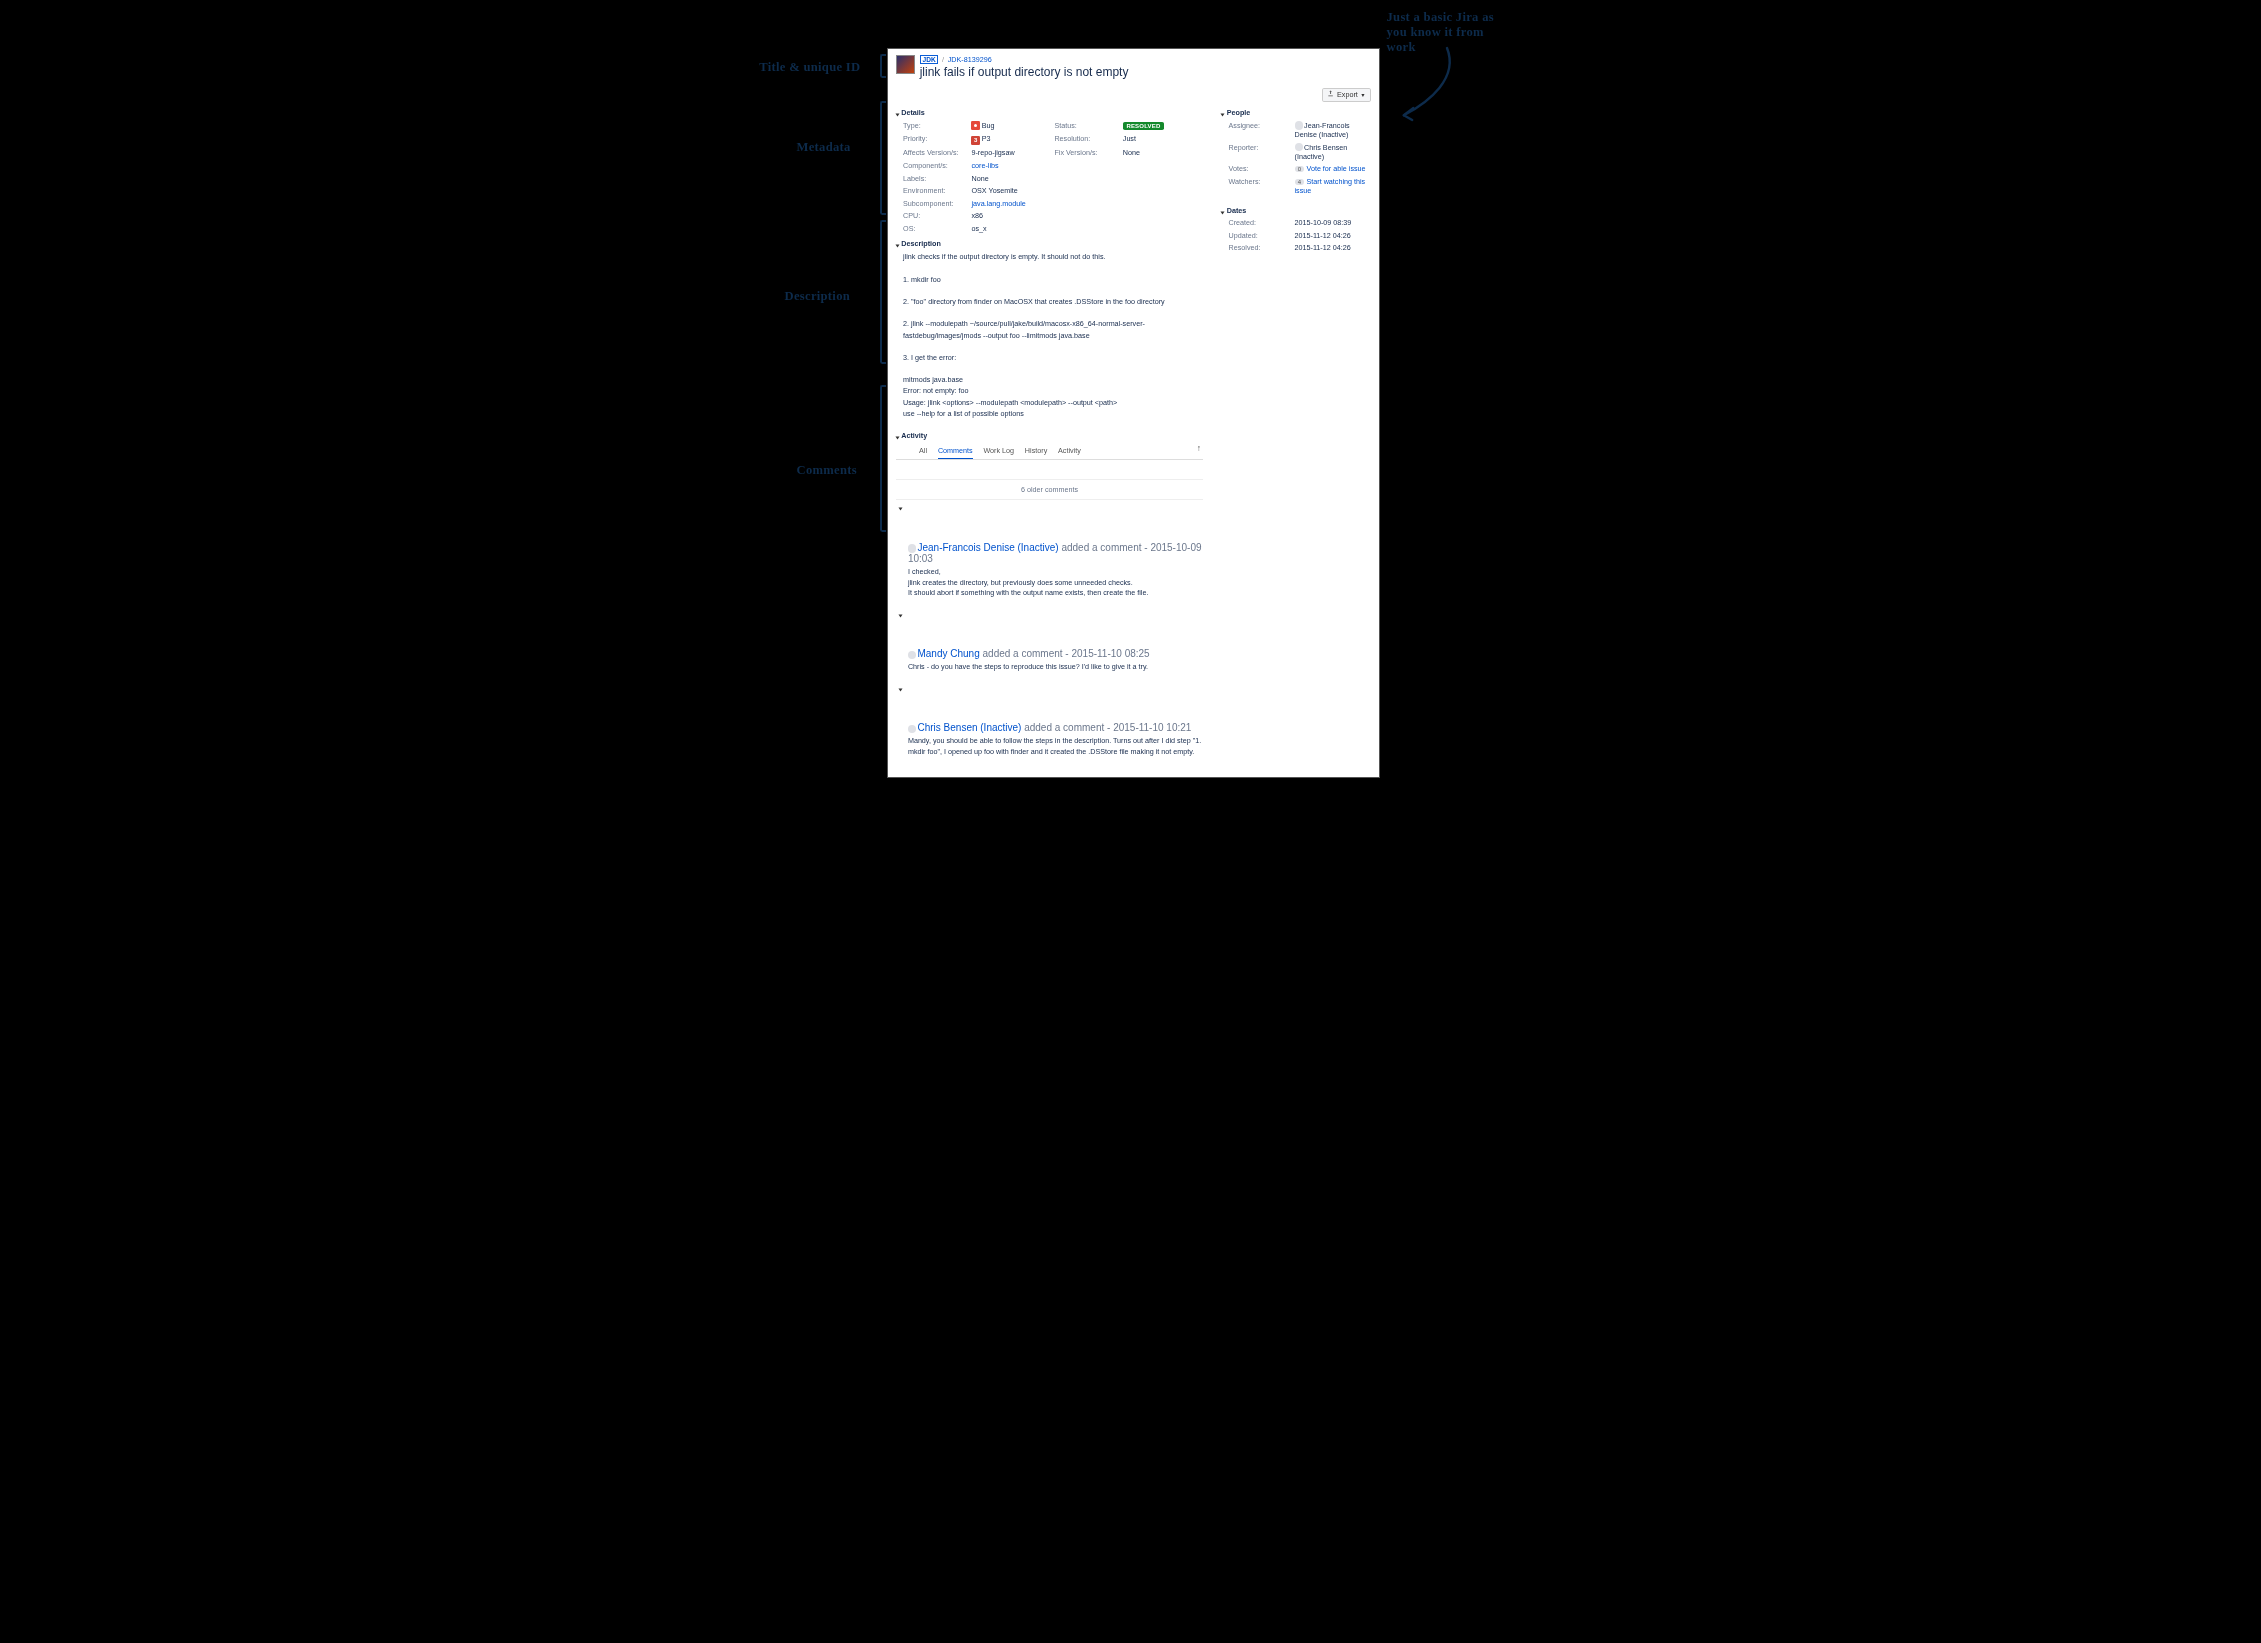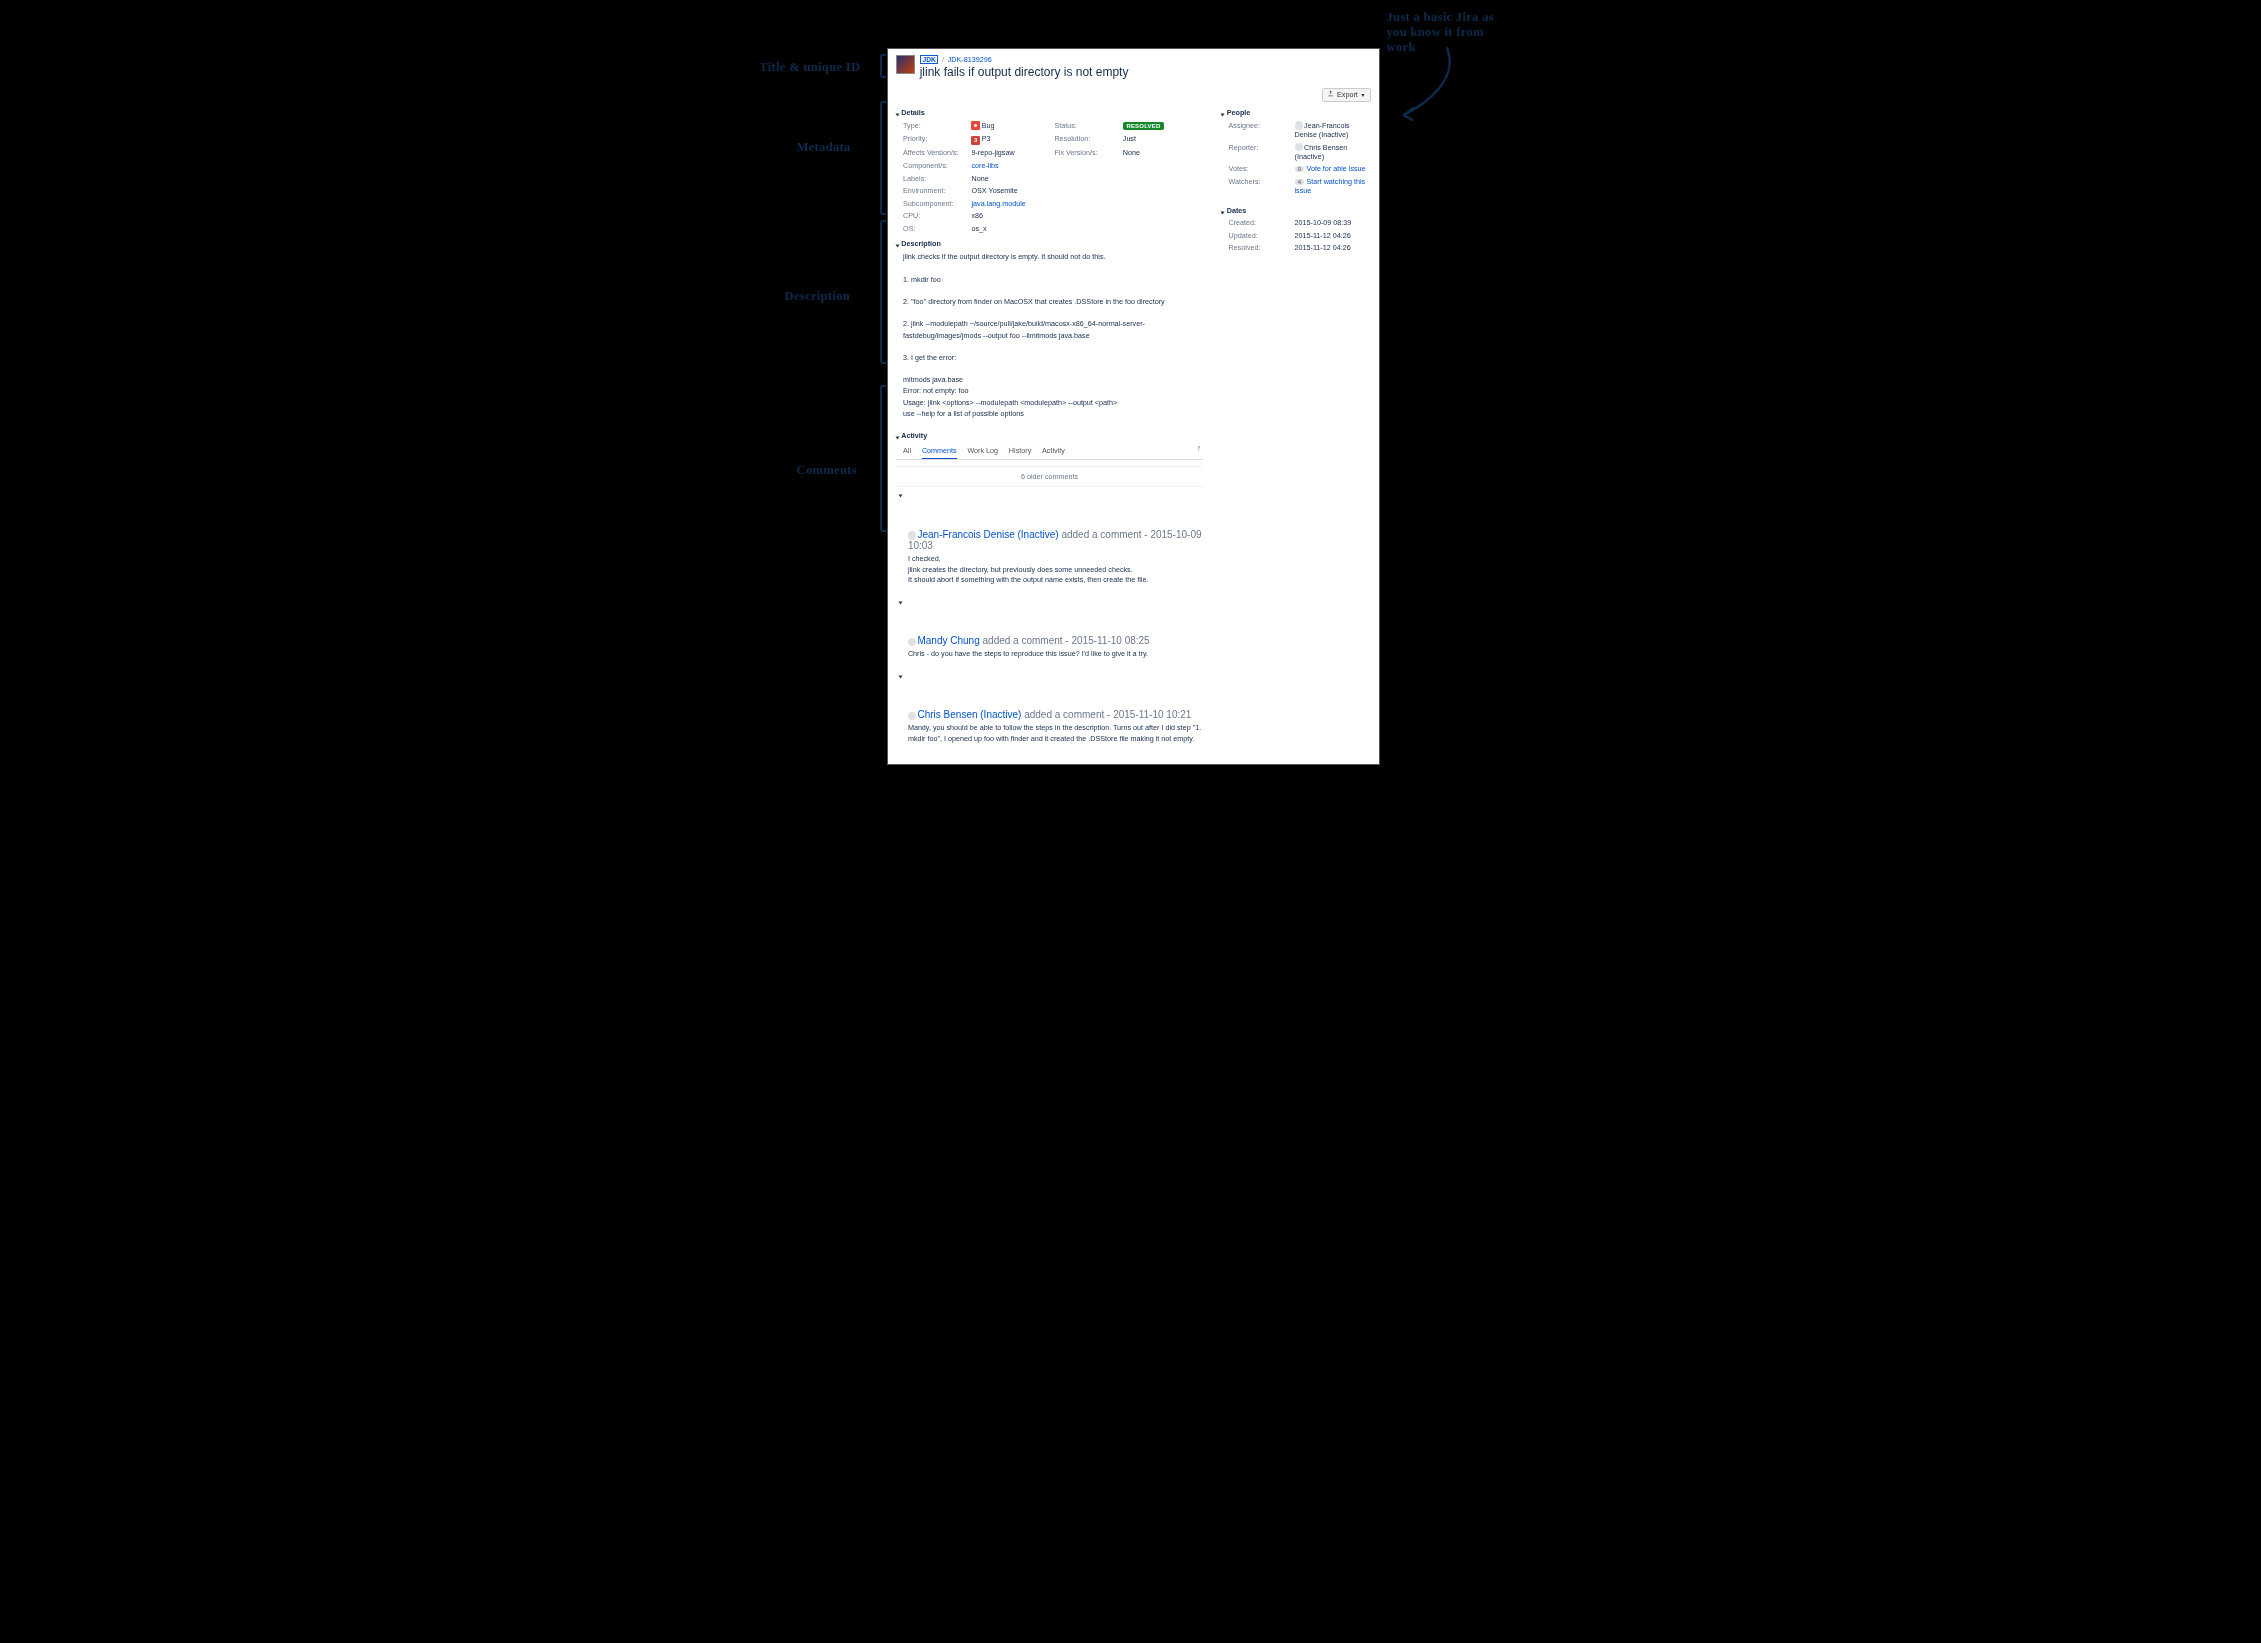--- a/index.html
+++ b/index.html
@@ -158,33 +158,34 @@
   .desc-body {
     padding-left:7.2px; font-size:7.2px; color:#172b4d; line-height:1.55;
     white-space: pre-line;
   }
 
   
   .tabs {
     display:flex; gap:10.8px; padding-left:7.2px;
     border-bottom:0.6px solid #ddd; margin-top:1.2px;
     position: relative;
+    margin-left: 16px;
   }
   .tab { padding:2.4px 0 3.6px 0; color:#555; cursor:pointer; font-size:7.2px;}
   .tab.active { color:#0052cc; border-bottom:1.2px solid #0052cc; margin-bottom:-0.6px;}
   .sort-ic { margin-left:auto; margin-right:2.4px; color:#555; font-size:8.4px; cursor:pointer;}
   .tabs-underline { border-bottom:0.6px solid #ddd; margin-top:-0.6px; }
 
   .older-bar {
     text-align:center; color:#6b778c; font-size:7.2px;
     padding:4.8px 0;
     background:#fff;
     border-top:0.6px solid #eee;
     border-bottom:0.6px solid #eee;
-    margin-top:6px;
+    margin-top:19px;
     cursor:pointer;
   }
 
   .comment {
     padding: 6px 0 7.2px 12px;
     position:relative;
   }
   .comment .c-tog {
     position:absolute; left:3.6px; top:7.2px;
     width:0;height:0;

